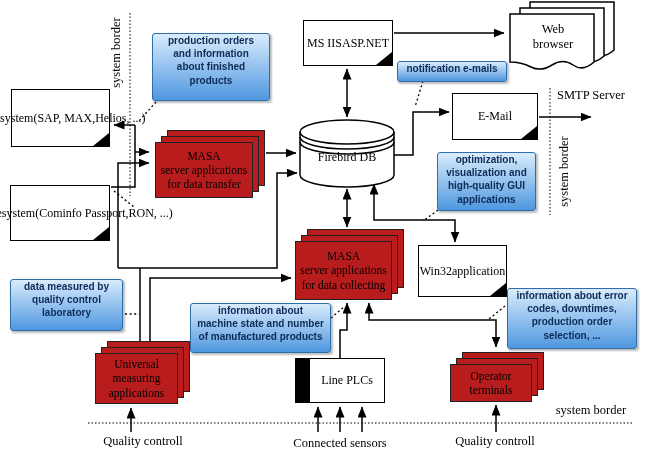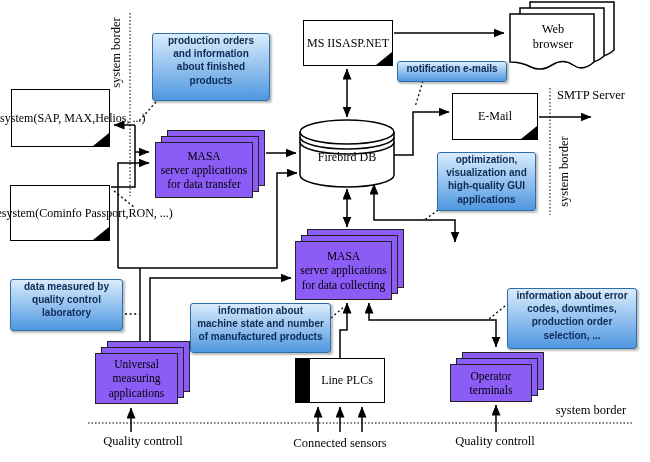--- a/index.html
+++ b/index.html
@@ -2,21 +2,21 @@
 <html style="--callout-border: #2d6da8; --callout-top: #d9ecfc; --callout-bottom: #4f97e0; --callout-text: #0d2b56; --line: #000000;"><head>
 <meta charset="utf-8">
 <style>
   *{margin:0;padding:0;box-sizing:border-box}
   html,body{background:#fff}
   #stage{position:relative;width:650px;height:462px;background:#fff;overflow:hidden;
          font-family:"Liberation Serif",serif;color:#000}
   svg.layer{position:absolute;left:0;top:0;pointer-events:none}
   .box{position:absolute;background:#fff;border:1.5px solid #000;display:flex;
        align-items:center;justify-content:center;text-align:center;font-size:12px;line-height:1.2;white-space:nowrap}
-  .page{position:absolute;background:#8b5cf6;border:1px solid #222}
+  .page{position:absolute;background:#b91c1c;border:1px solid #222}
   .page.front{display:flex;flex-direction:column;align-items:center;justify-content:center;
        text-align:center;font-size:11.5px;line-height:1.22;white-space:nowrap}
   .fold{position:absolute;right:0;bottom:0;width:0;height:0;border-style:solid;
         border-width:0 0 13px 16px;border-color:transparent transparent #000 transparent}
   .callout{position:absolute;border:1px solid var(--callout-border,#2d6da8);border-radius:3px;
         background:linear-gradient(180deg,var(--callout-top,#dcedfc) 0%,var(--callout-bottom,#4f97e0) 100%);
         color:var(--callout-text,#0d2b56);font-family:"Liberation Sans",sans-serif;font-weight:bold;
         font-size:10px;line-height:1.32;display:flex;flex-direction:column;align-items:center;
         justify-content:flex-start;text-align:center;box-shadow:1.5px 1.5px 2px rgba(70,70,70,.35)}
   .lbl{position:absolute;font-size:12.5px;text-align:center;white-space:nowrap}
@@ -127,20 +127,25 @@
     <span>MS IIS</span>
     <span>ASP.NET</span>
     <i class="fold"></i>
   </div>
 
   <div class="box" style="left:452px;top:93px;width:86px;height:47px">
     <span>E-Mail</span>
     <i class="fold"></i>
   </div>
 
+  <div class="box" style="left:418px;top:245px;width:89px;height:52px">
+    <span>Win32</span>
+    <span>application</span>
+    <i class="fold"></i>
+  </div>
 
   <div class="box" style="left:295px;top:358px;width:90px;height:45px;padding:0">
     <div class="plc-strip"></div>
     <div class="plc-label">Line PLCs</div>
   </div>
 
   <div class="page" style="left:167px;top:130px;width:98px;height:56px"></div>
   <div class="page" style="left:161px;top:136px;width:98px;height:56px"></div>
   <div class="page front" style="left:155px;top:142px;width:98px;height:56px">
     <span>MASA</span>

